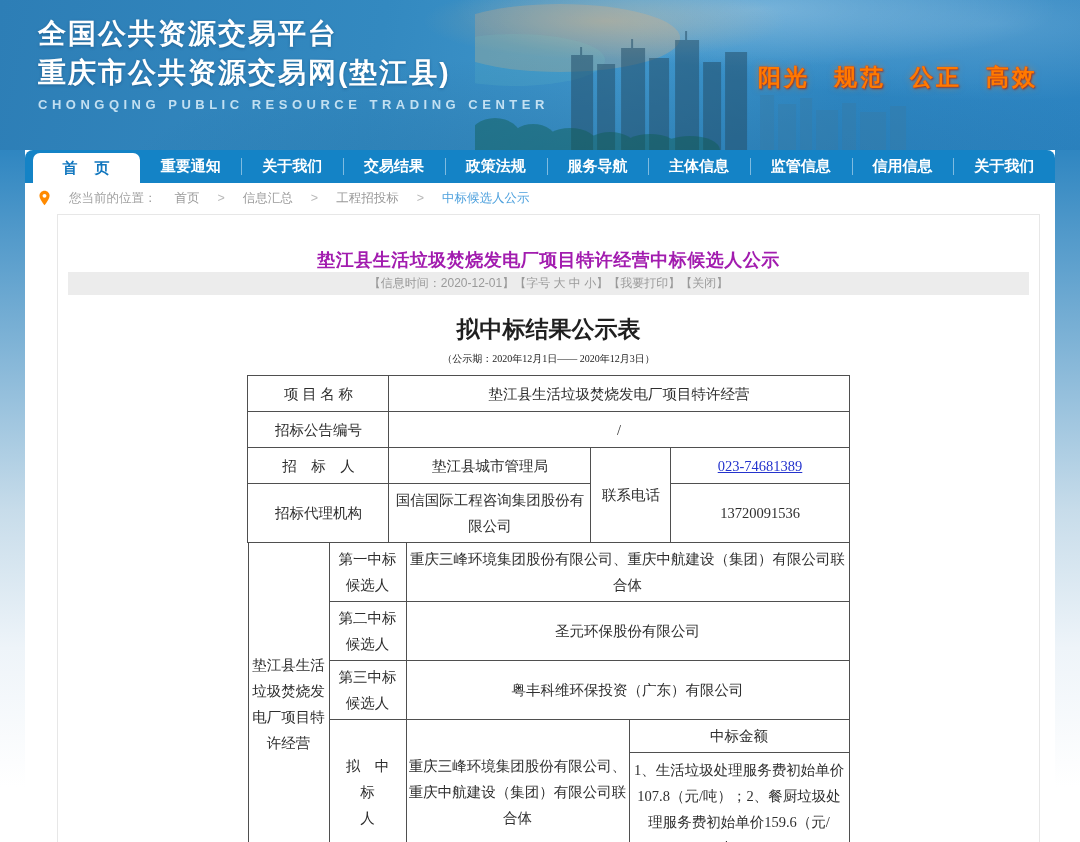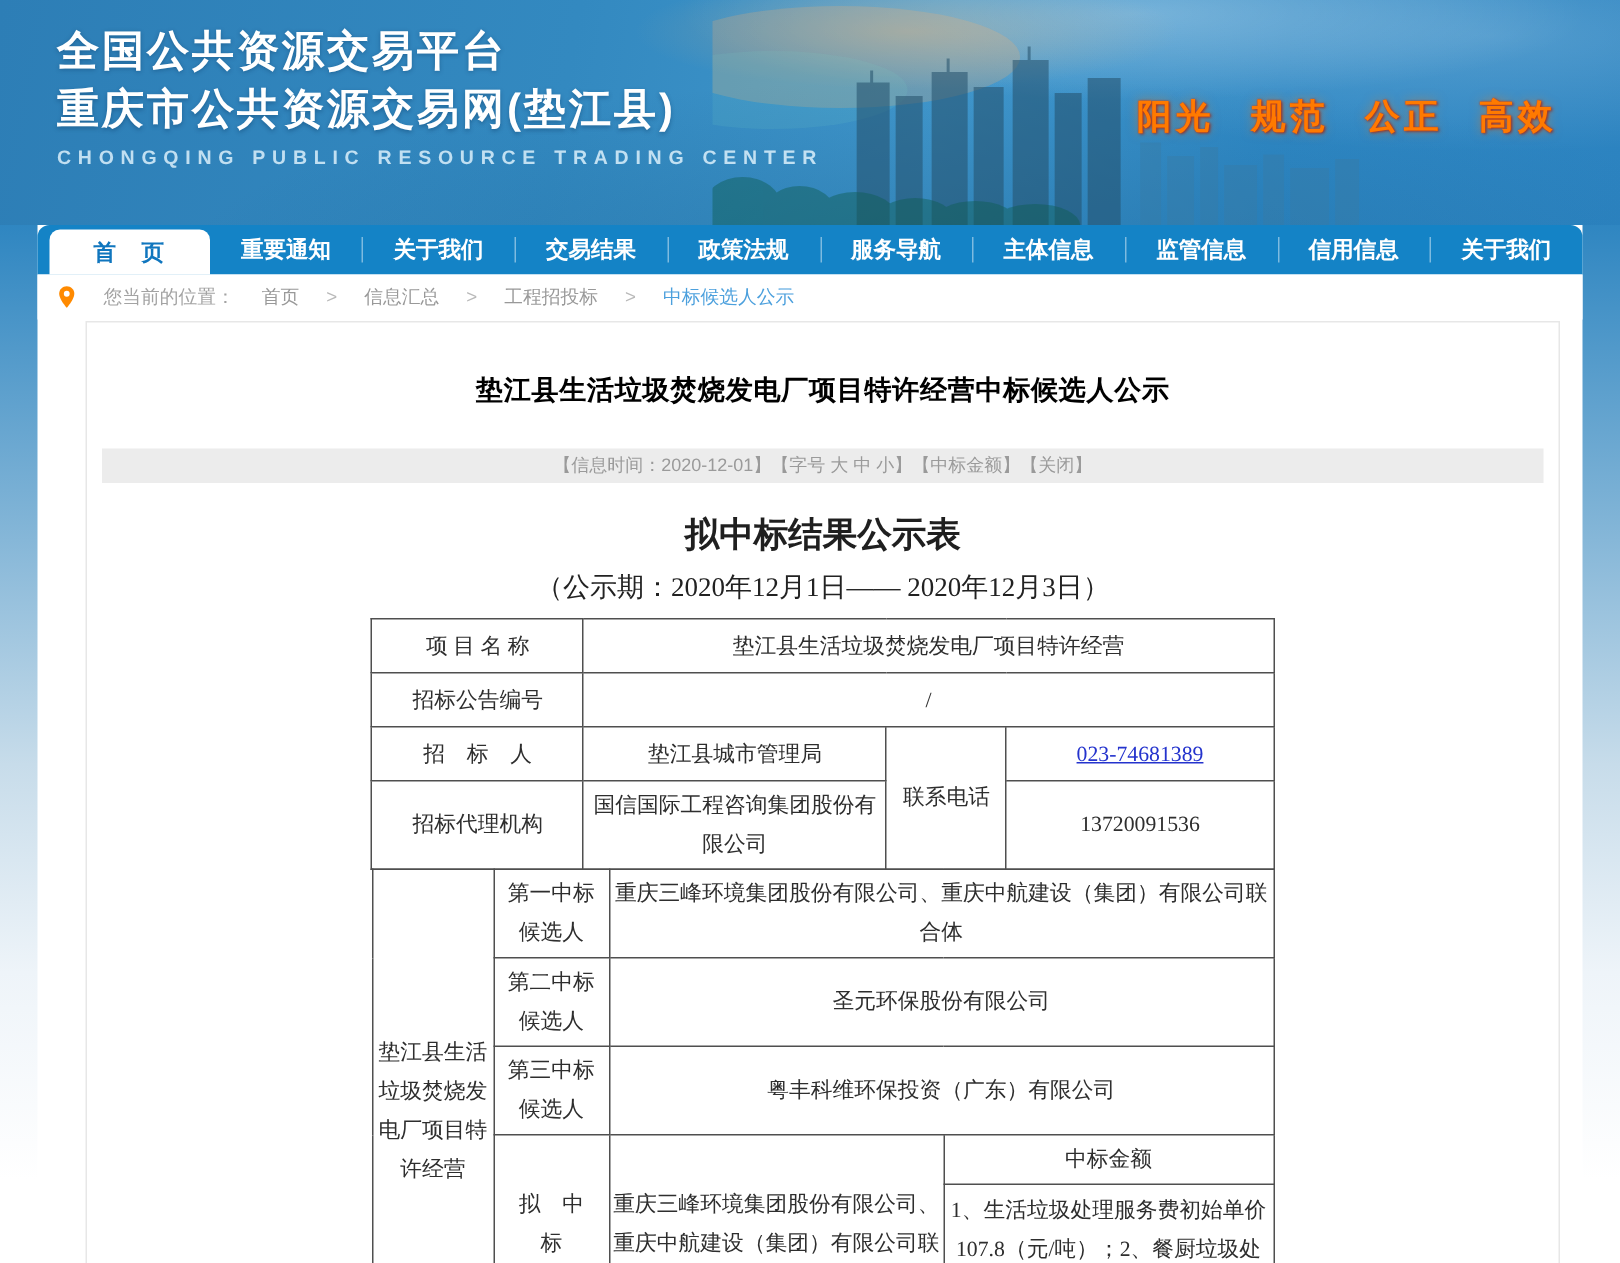--- a/index.html
+++ b/index.html
@@ -62,36 +62,36 @@
   .crumb-link { color: #999; cursor: pointer; }
   .crumb-sep { color: #b9b9b9; }
   .crumb-current { color: #4ca0dd; cursor: pointer; }
   
   .article-box {
     margin: 1px 15px 0 32px; border: 1px solid #e7e7e7; background: #fff;
     height: 656px; padding-top: 33px; overflow: hidden;
   }
   .article-title {
     text-align: center; font-family: "Liberation Serif", serif;
-    font-size: 18px; font-weight: bold; color: #000000; letter-spacing: .5px; margin-bottom: 27px;
+    font-size: 18px; font-weight: bold; color: #a21caf; letter-spacing: .5px; 
   }
   .meta-bar {
     margin: 0 10px; height: 23px; background: #ececec;
     display: flex; align-items: center; justify-content: center;
     font-size: 12px; color: #9a9a9a;
   }
   .meta-bar span { cursor: default; }
   .meta-bar .clickable { cursor: pointer; }
   .table-title {
     text-align: center; font-family: "Liberation Serif", serif;
     font-size: 23px; font-weight: bold; color: #1f1f1f; margin: 19px 0 7px;
   }
   .period {
     text-align: center; font-family: "Liberation Serif", serif;
-    font-size: 18px; color: #222; margin-bottom: 9px;
+    font-size: 10px; color: #222; margin-bottom: 9px;
   }
   
   table.bid-table {
     border-collapse: collapse; table-layout: fixed; width: 601px; margin: 0 auto;
     font-family: "Liberation Serif", serif; font-size: 14.5px; color: #2e2e2e;
   }
   table.bid-table.lower { margin-top: -1px; }
   .bid-table td {
     border: 1px solid #4f4f4f; text-align: center; vertical-align: middle;
     padding: 3px 2px; line-height: 26px; word-break: break-all;
@@ -186,21 +186,21 @@
     <span class="crumb-sep">&gt;</span>
     <span class="crumb-current">中标候选人公示</span>
   </div>
 
   <div class="article-box">
     <h1 class="article-title">垫江县生活垃圾焚烧发电厂项目特许经营中标候选人公示</h1>
 
     <div class="meta-bar">
       <span>【信息时间：2020-12-01】</span>
       <span class="clickable">【字号 大 中 小】</span>
-      <span class="clickable">【中标金额】</span>
+      <span class="clickable">【我要打印】</span>
       <span class="clickable">【关闭】</span>
     </div>
 
     <h2 class="table-title">拟中标结果公示表</h2>
     <div class="period">（公示期：2020年12月1日—— 2020年12月3日）</div>
 
     <table class="bid-table upper">
       <colgroup>
           <col style="width:141px">
           <col style="width:202px">

